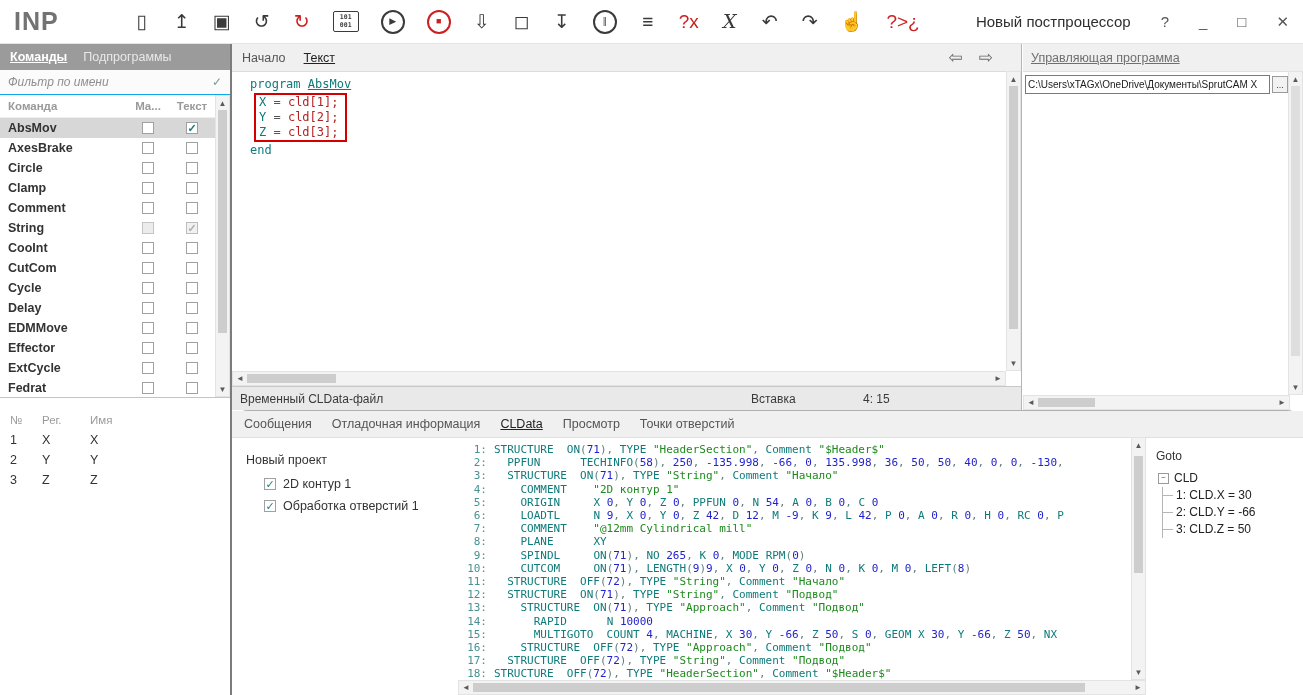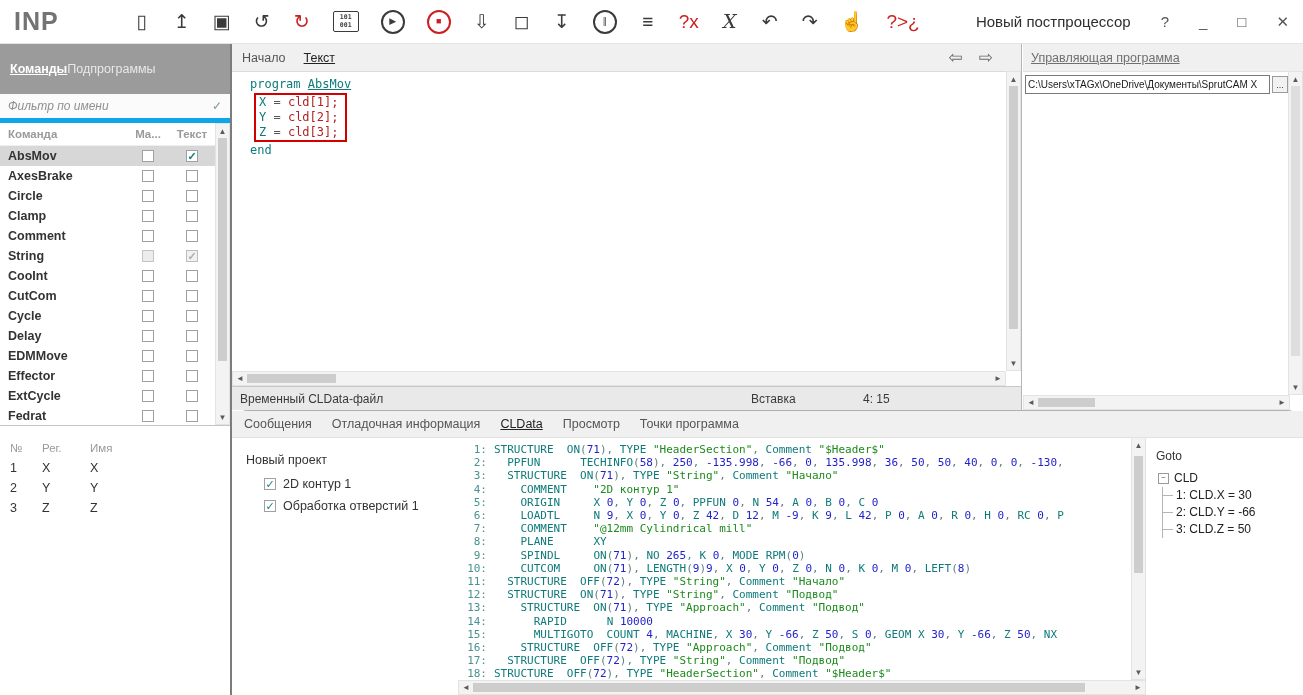--- a/index.html
+++ b/index.html
@@ -27,24 +27,24 @@
              font-size:8px;color:#5a5a5a;}
   .sbar.v .arr{height:14px;width:100%;}
   .sbar.h .arr{width:14px;height:100%;}
   .sbar .track{flex:1;position:relative;display:block;}
   .sbar .thumb{position:absolute;background:#cdcdcd;display:block;}
   .sbar.v .thumb{left:2px;right:2px;}
   .sbar.h .thumb{top:2px;bottom:2px;}
   
   .left{position:absolute;left:0;top:44px;width:232px;bottom:0;background:#fff;
         border-right:2px solid #7c7c7c;box-sizing:border-box;}
-  .left-tabs{height:26px;background:#9b9b9b;display:flex;align-items:center;padding:12px 10px;}
+  .left-tabs{height:26px;background:#9b9b9b;display:flex;align-items:center;gap:16px;padding:0 10px;}
   .left-tab{color:#e8e8e8;font-size:12.5px;cursor:pointer;}
   .left-tab.active{color:#fff;font-weight:bold;text-decoration:underline;}
-  .filter-row{height:24px;border-bottom:5px solid #0ea5e9;display:flex;align-items:center;
+  .filter-row{height:24px;border-bottom:1px solid #0ea5e9;display:flex;align-items:center;
               padding:0 8px;background:#fbfbfb;}
   .filter-label{flex:1;font-style:italic;color:#8f8f8f;font-size:12px;}
   .filter-check{color:#7f9a9a;font-size:12px;}
   .left-list{position:relative;height:302px;border-bottom:1px solid #c4c4c4;font-weight:bold;}
   .cmd-header{display:flex;height:22px;align-items:center;color:#9a9a9a;font-size:11.5px;
               border-bottom:1px solid #eee;padding-right:15px;}
   .cmd-rows{padding-right:15px;}
   .cmd-row{display:flex;height:20px;align-items:center;font-size:12.5px;color:#333;cursor:pointer;}
   .cmd-row.selected{background:#d7d7d7;}
   .col-name{flex:1;padding-left:8px;white-space:nowrap;overflow:hidden;}
@@ -402,21 +402,21 @@
     <span class="arr">►</span>
   </div>
 </div>
 
 <div class="bottom">
   <div class="bottom-tabs tabs-row">
       <span class="mini-tab">Сообщения</span>
       <span class="mini-tab">Отладочная информация</span>
       <span class="mini-tab active">CLData</span>
       <span class="mini-tab">Просмотр</span>
-      <span class="mini-tab">Точки программа</span>
+      <span class="mini-tab">Точки отверстий</span>
     </div>
   <div class="project-pane">
     <div class="project-root">Новый проект</div>
     <div>
         <div class="project-item">
           <span class="cb on">✓</span>
           <span>2D контур 1</span>
         </div>
         <div class="project-item">
           <span class="cb on">✓</span>

